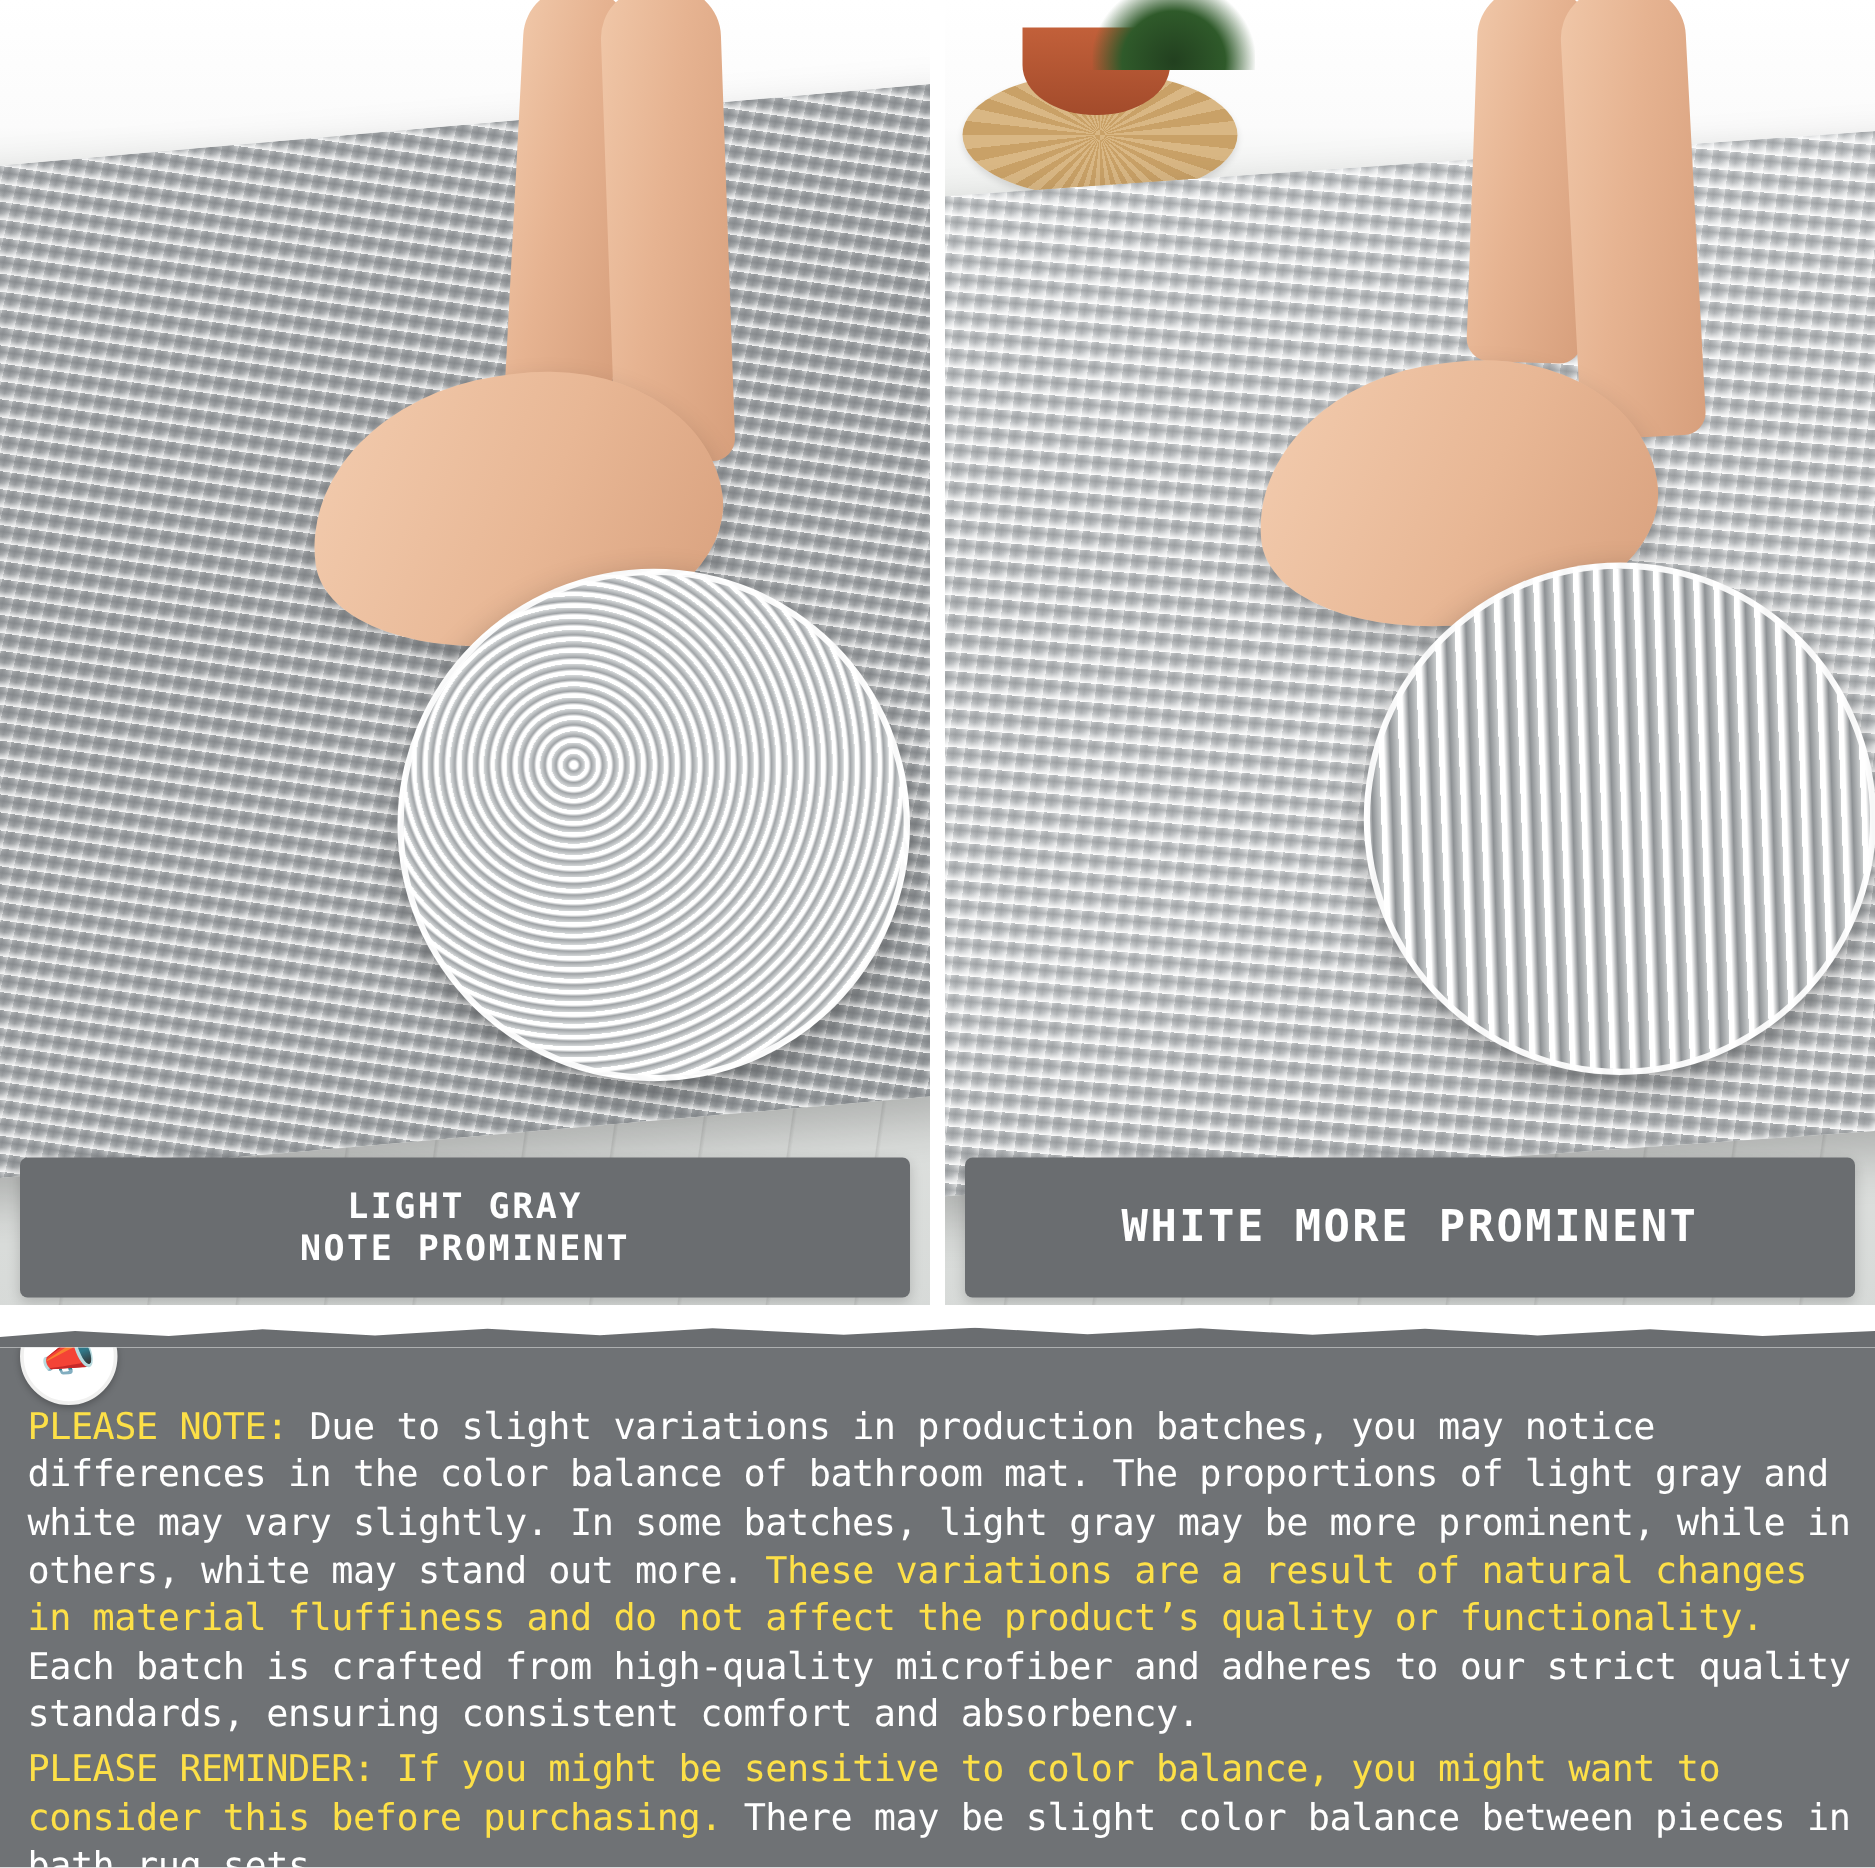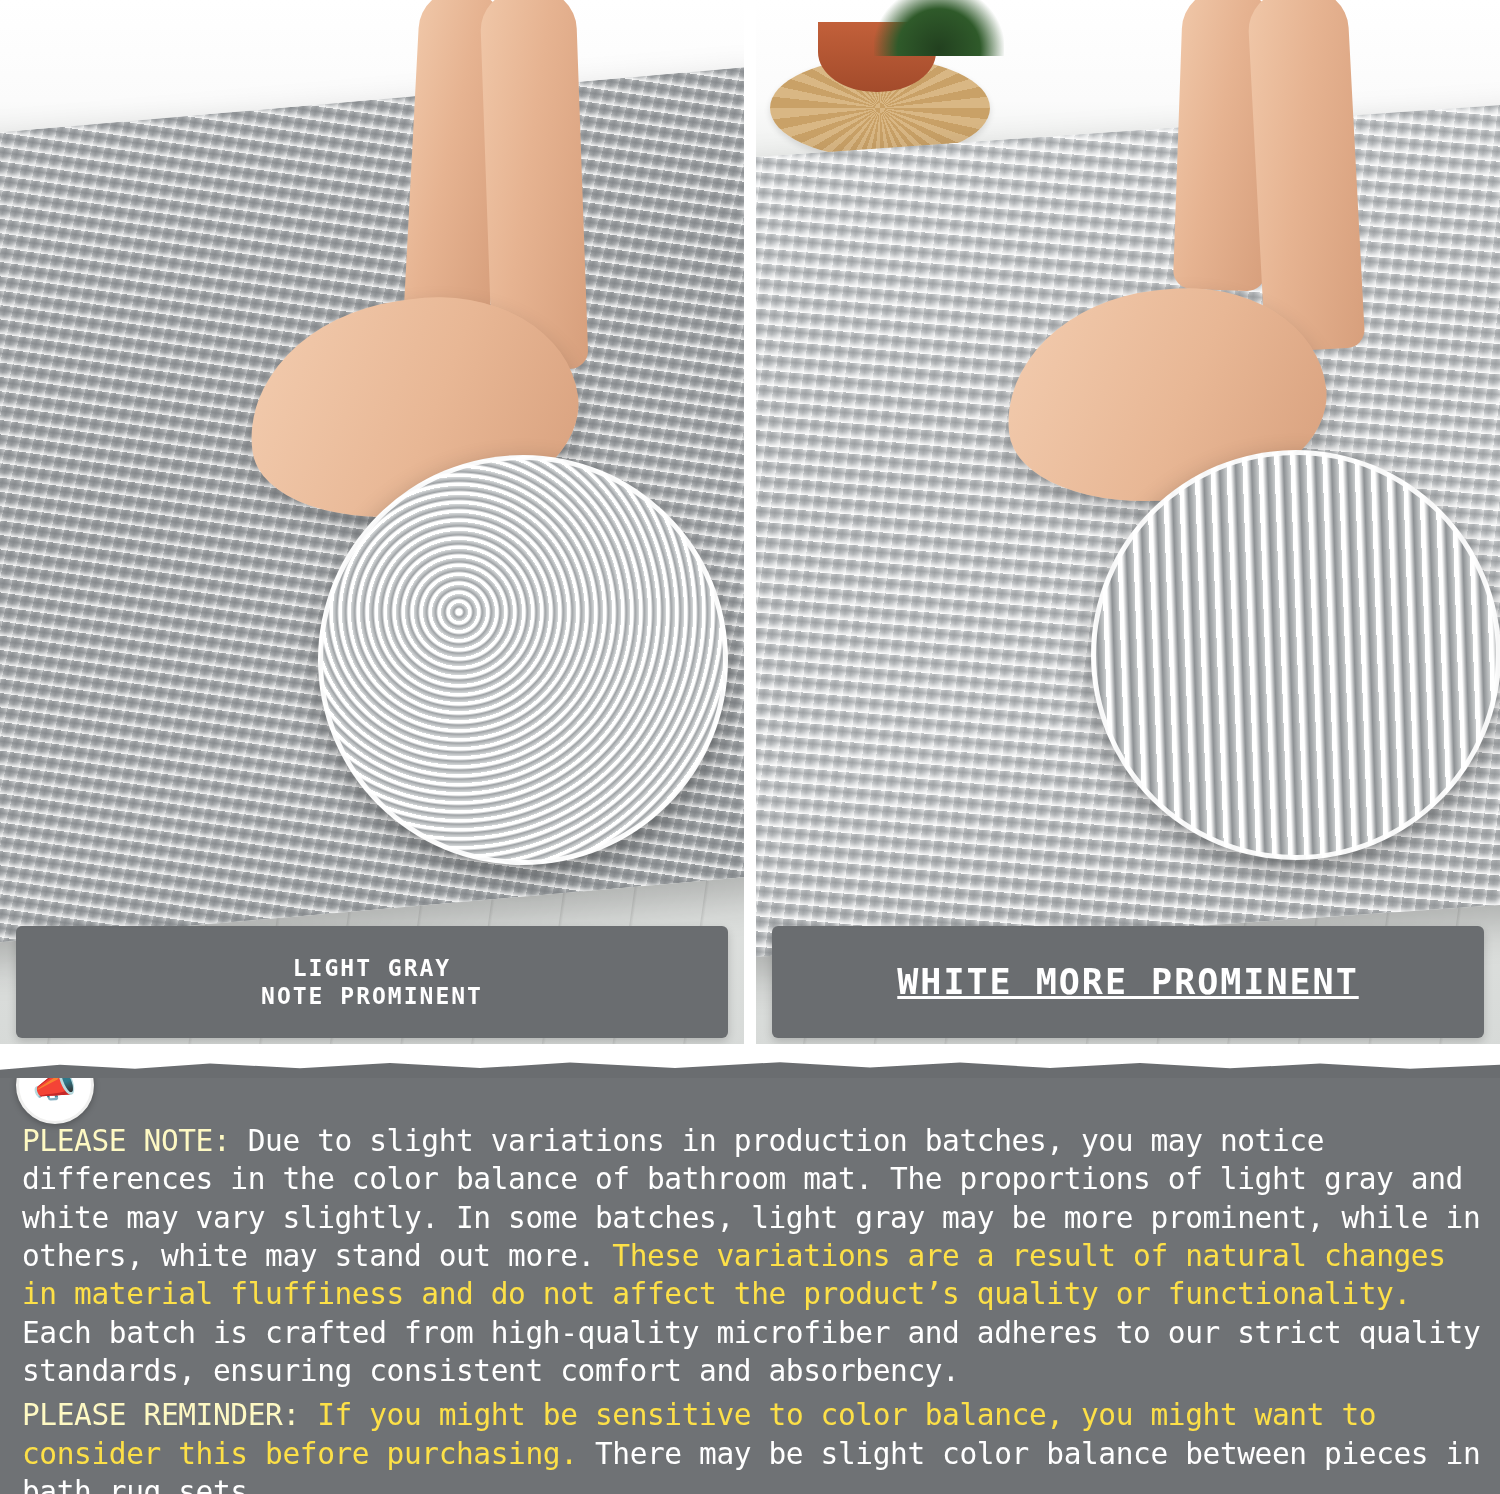--- a/index.html
+++ b/index.html
@@ -190,22 +190,22 @@
     align-items: center;
     justify-content: center;
     text-align: center;
     color: #ffffff;
     font-family: "DejaVu Sans Mono", monospace;
     font-weight: bold;
     letter-spacing: 2px;
     line-height: 1.22;
     box-shadow: 0 4px 10px rgba(0,0,0,0.18);
   }
-  .caption.left-cap { font-size: 23px; }
-  .caption.right-cap { font-size: 35px; text-decoration: underline; }
+  .caption.left-cap { font-size: 28px; }
+  .caption.right-cap { font-size: 35px; }
 
   .panel-gap {
     position: absolute;
     left: 744px;
     top: 0;
     width: 12px;
     height: 1056px;
     background: #ffffff;
     z-index: 5;
   }
@@ -262,21 +262,21 @@
     position: absolute;
     left: 22px;
     top: 58px;
     width: 1460px;
     font-family: "DejaVu Sans Mono", monospace;
     font-size: 29.5px;
     line-height: 1.30;
     letter-spacing: -0.4px;
   }
   .hl { color: #fde047; }
-  .lbl { color: #fef9c3; text-align: center; }
+  .lbl { color: #fde047; text-align: center; }
   .note-p { margin: 0 0 6px 0; }
 </style>
 </head>
 <body>
 
 <div class="page">
 
   <div class="compare">
 
     <div class="panel left">

